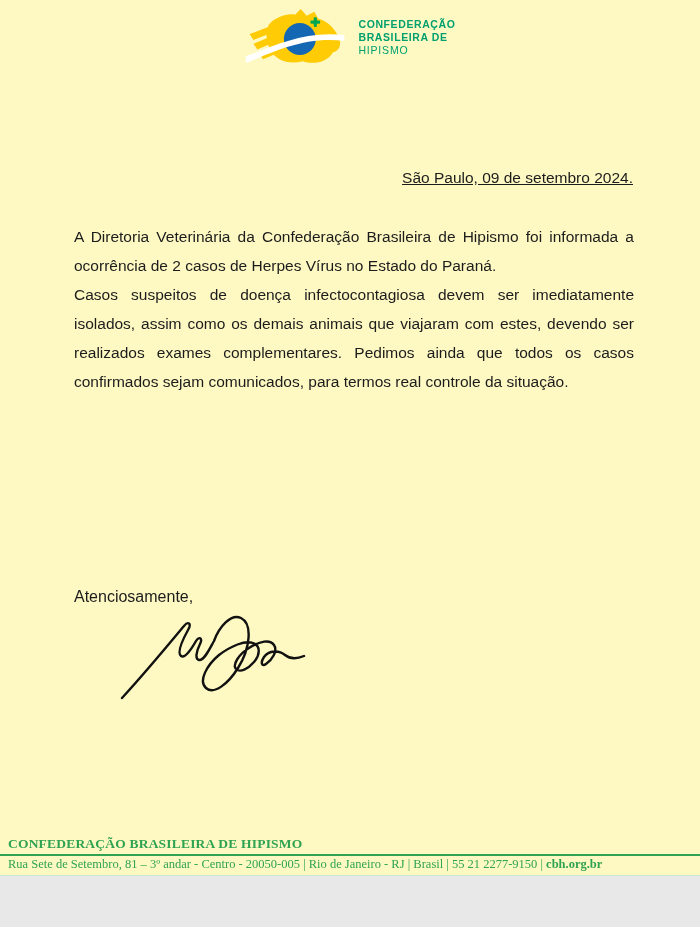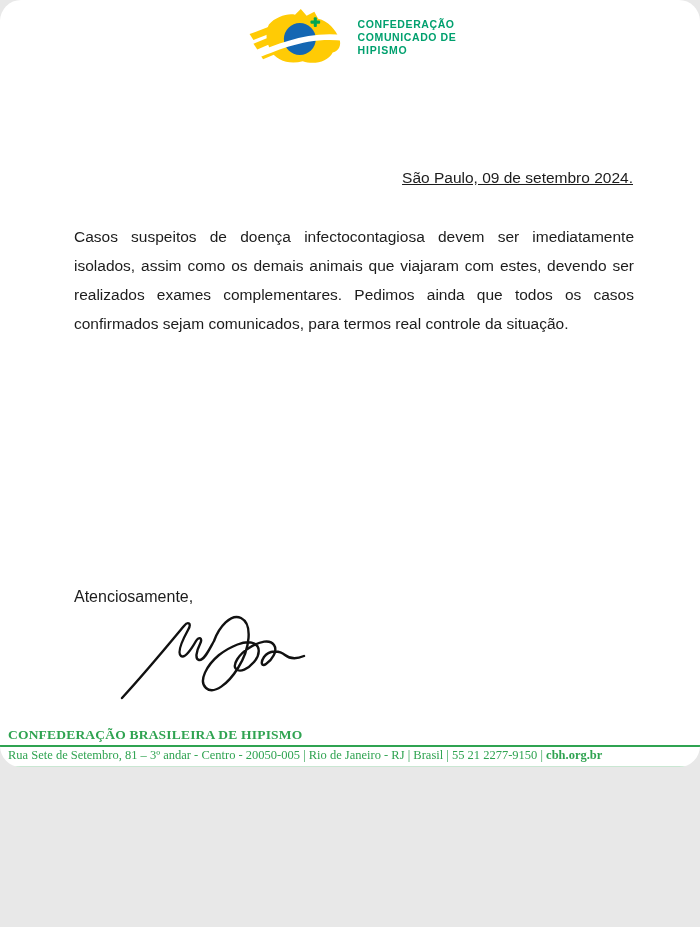--- a/index.html
+++ b/index.html
@@ -1,25 +1,24 @@
 <!DOCTYPE html>
 <html><head>
 <meta charset="utf-8">
 <style>
   * { margin: 0; padding: 0; box-sizing: border-box; }
   html, body { background: #e8e8e8; }
   .page {
     position: relative;
     width: 700px;
-    height: 767px;
-    background: #ffffff;
+    height: 876px;
+    background: #fef9c3;
     margin: 0 auto;
     overflow: hidden;
     font-family: "Liberation Sans", "DejaVu Sans", sans-serif;
-    border-radius: 21px;
   }
 
   
   .logo-block {
     position: absolute;
     top: 8px;
     left: 0;
     width: 100%;
     display: flex;
     justify-content: center;
@@ -27,21 +26,21 @@
     gap: 12px;
   }
   .logo-horse { width: 102px; height: 58px; }
   .logo-text {
     font-size: 10.5px;
     line-height: 13px;
     letter-spacing: 0.6px;
     color: #00a06e;
     font-weight: 600;
   }
-  .logo-text .l3 { font-weight: 700; letter-spacing: 0.8px; }
+  .logo-text .l3 { font-weight: 400; letter-spacing: 0.8px; }
 
   
   .letter-title {
     position: absolute;
     top: 106px;
     left: 0;
     width: 660px;
     text-align: center;
     font-size: 17.5px;
     font-weight: 700;
@@ -152,29 +151,30 @@
 
       <circle cx="56" cy="32" r="16.5" fill="#1467b3"></circle>
 
       <path d="M0 50 C 28 40 60 23 102 28 L102 34 C 60 29 28 46 0 57 Z" fill="#ffffff"></path>
 
       <rect x="67" y="13" width="10" height="3.2" rx="1" fill="#00a651"></rect>
       <rect x="70.4" y="9.6" width="3.2" height="10" rx="1" fill="#00a651"></rect>
     </svg>
     <div class="logo-text">
       <div class="l1">CONFEDERAÇÃO</div>
-      <div class="l2">COMUNICADO DE</div>
+      <div class="l2">BRASILEIRA DE</div>
       <div class="l3">HIPISMO</div>
     </div>
   </div>
 
 
   <div class="letter-date">São Paulo, 09 de setembro 2024.</div>
 
   <div class="letter-body">
+    <p>A Diretoria Veterinária da Confederação Brasileira de Hipismo foi informada a ocorrência de 2 casos de Herpes Vírus no Estado do Paraná.</p>
     <p>Casos suspeitos de doença infectocontagiosa devem ser imediatamente isolados, assim como os demais animais que viajaram com estes, devendo ser realizados exames complementares. Pedimos ainda que todos os casos confirmados sejam comunicados, para termos real controle da situação.</p>
   </div>
 
   <div class="closing">Atenciosamente,</div>
 
   <svg class="signature" viewBox="0 0 190 95" aria-hidden="true">
     <path d="M4 88 C 28 62 56 28 66 16 C 70 11 74 13 70 20 C 64 31 59 43 63 46 C 67 49 74 38 78 31 C 81 26 85 28 82 34 C 78 42 77 49 81 50 C 86 51 91 40 96 31 C 101 17 113 3 123 8 C 135 14 132 39 120 58 C 110 74 96 85 88 78 C 80 71 89 55 101 45 C 113 36 127 30 135 33 C 143 36 142 45 136 52 C 130 59 122 63 118 59 C 114 55 121 44 131 38 C 142 31 152 29 156 35 C 160 41 154 50 148 54 C 144 57 142 53 146 47 C 151 40 161 40 167 45 C 172 49 179 49 186 46" fill="none" stroke="#111111" stroke-width="2.4" stroke-linecap="round" stroke-linejoin="round"></path>
   </svg>
 
 

